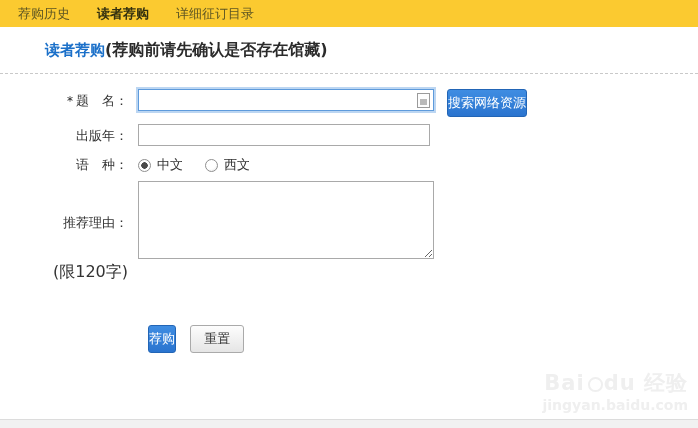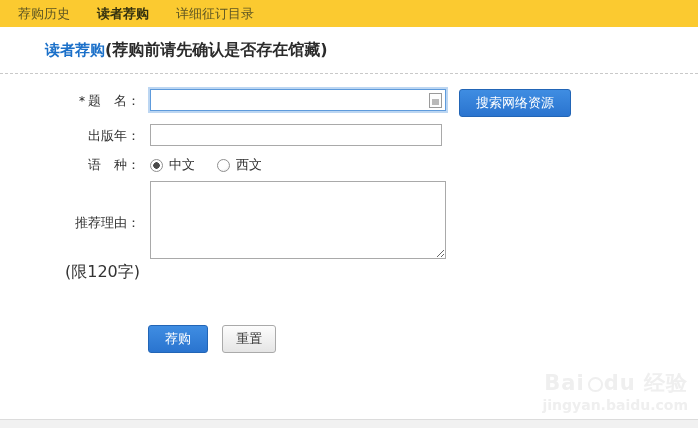--- a/index.html
+++ b/index.html
@@ -16,37 +16,37 @@
   .nav-item { color:#5E5623; margin-right:27px; cursor:pointer; line-height:27px; }
   .nav-item.active { font-weight:bold; color:#33300F; }
   
   .header { margin:13px 0 0 45px; line-height:20px; }
   .page-title { color:#1B70C9; font-weight:bold; font-size:15px; }
   .page-subtitle { color:#2b2b2b; font-weight:bold; font-size:16px; }
   .dashed-sep { border:0; border-top:1px dashed #c9c9c9; margin:12px 0 0 0; }
   
   .form-area { margin-top:15px; }
   .frow { display:flex; align-items:flex-start; margin-bottom:7px; }
-  .flabel { width:150px; text-align:right; padding:3px 10px 0 0; color:#333;
+  .flabel { width:138px; text-align:right; padding:3px 10px 0 0; color:#333;
             white-space:pre; flex:none; }
   .req { color:#222; margin-right:3px; font-size:12px; }
   .txt { width:292px; height:22px; border:1px solid #a9a9a9; background:#fff;
          padding:2px 4px; font:inherit; outline:none; }
   .title-input-wrap { position:relative; width:296px; flex:none; }
   .title-input-wrap .txt { width:100%; padding-right:20px;
          border:1px solid #5E9BDC; box-shadow:0 0 0 2px #bcd6f2; }
   .autofill-btn { position:absolute; right:4px; top:4px; width:13px; height:15px;
          border:1px solid #9a9a9a; background:#fdfdfd; display:flex;
          align-items:flex-end; justify-content:center; cursor:pointer; }
   .autofill-btn i { display:block; width:7px; height:6px; background:#b9b9b9;
          margin-bottom:2px; }
   .btn { display:inline-block; border-radius:3px; font:inherit; cursor:pointer;
          text-align:center; }
   .btn-blue { background:linear-gradient(#3f8de2,#2a74cf); border:1px solid #2265b6;
-         color:#fff; padding:4px 16px; }
+         color:#fff; padding:4px 0; }
   .btn-search { margin-left:13px; }
   .btn-gray { background:linear-gradient(#fdfdfd,#e5e5e5); border:1px solid #aaa;
          color:#333; padding:4px 13px; margin-left:10px; }
   
   .radio-group { display:flex; align-items:center; padding-top:3px; }
   .radio { appearance:none; -webkit-appearance:none; width:13px; height:13px;
          border:1px solid #8f8f8f; border-radius:50%; margin:0 6px 0 0;
          background:radial-gradient(circle at 35% 30%, #ffffff 0 55%, #e2e2e2 100%);
          cursor:pointer; vertical-align:middle; }
   .radio:checked { background:radial-gradient(circle, #4a4a4a 0 3px, #ffffff 3.5px); }

